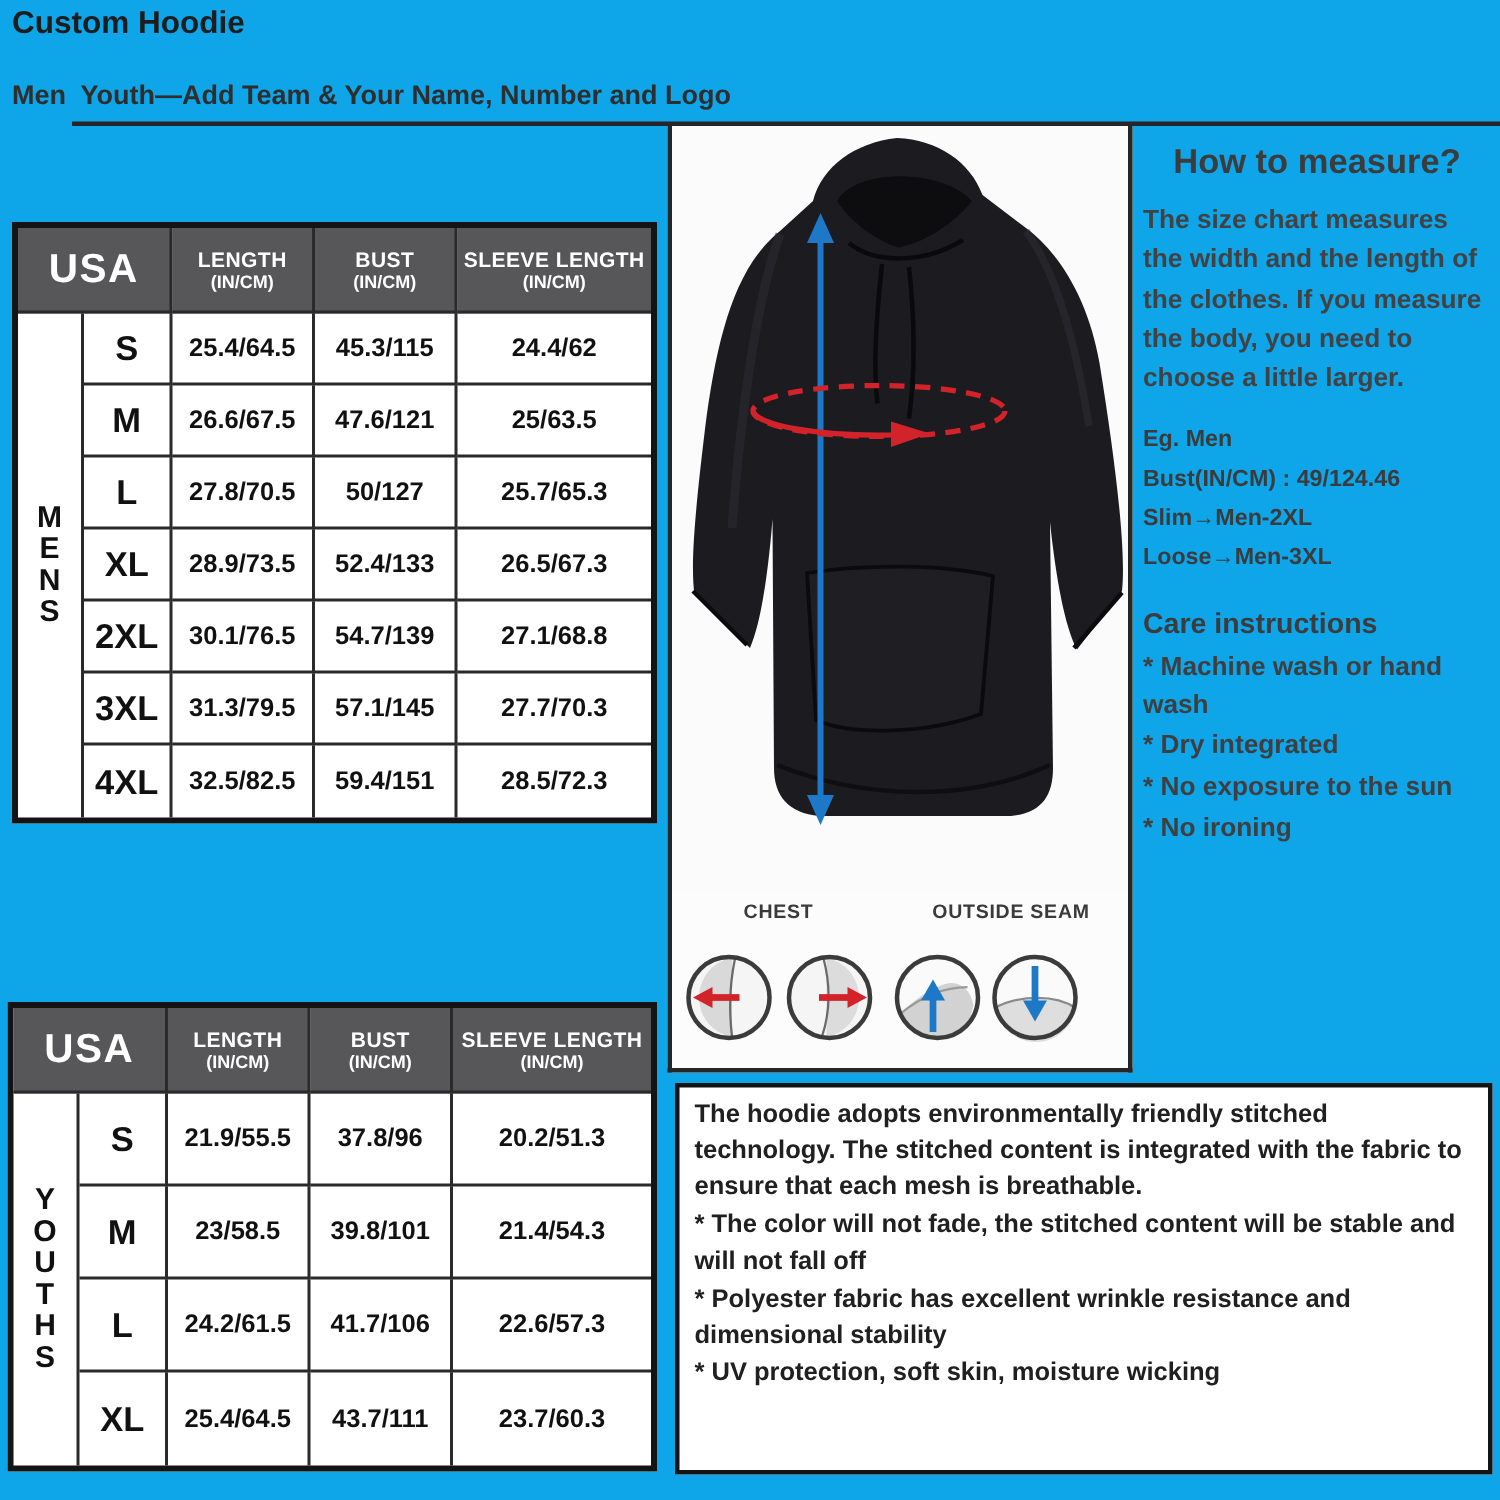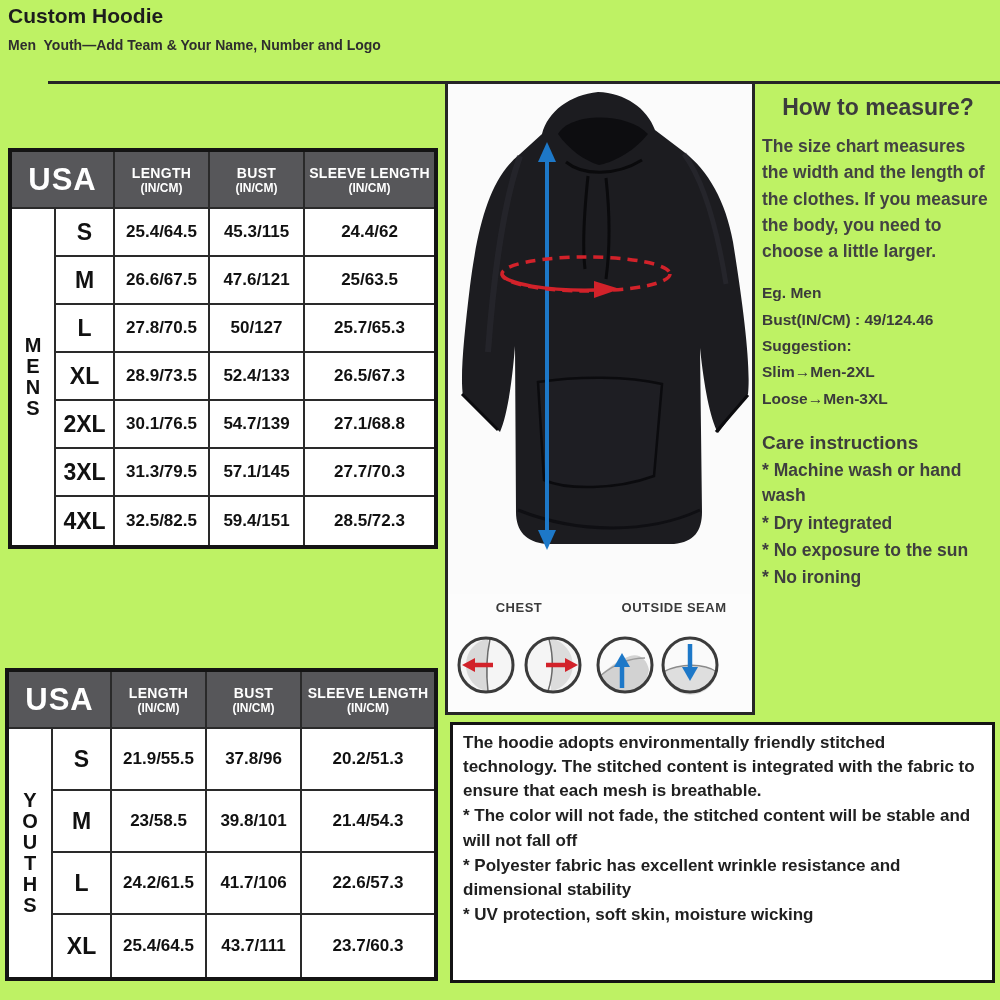--- a/index.html
+++ b/index.html
@@ -1,40 +1,40 @@
 <!DOCTYPE html>
 <html style="--accent-blue: #1d78c8; --accent-red: #d2222a; --table-header-bg: #57575a;"><head>
 <meta charset="utf-8">
 <style>
   html,body{margin:0;padding:0;background:#fff;}
   .canvas{
-    position:relative;width:1000px;height:1000px;background:#bef264;
+    position:relative;width:1000px;height:1000px;background:#0ea5e9;
     font-family:"Liberation Sans",sans-serif;color:#222;overflow:hidden;
   }
   
   .hdr{position:absolute;left:8px;top:4px;width:900px;}
   .hdr .title{font-size:21px;font-weight:700;color:#1d1d1d;}
-  .hdr .subtitle{font-size:14px;font-weight:600;color:#2e2e2e;margin-top:9px;white-space:pre-wrap;}
+  .hdr .subtitle{font-size:18px;font-weight:600;color:#2e2e2e;margin-top:25px;white-space:pre-wrap;}
   .rule-top{position:absolute;left:48px;top:81px;width:952px;height:3px;background:#262626;}
 
   
   .size-table{
     position:absolute;border:4px solid #141414;background:#fff;display:grid;
     grid-template-columns:44px 59px 95px 95px 1fr;box-sizing:border-box;
   }
   .size-table.mens{left:8px;top:148px;width:430px;}
   .size-table.youth{left:5px;top:668px;width:433px;}
   .st-cell{
     display:flex;align-items:center;justify-content:center;flex-direction:column;
     border-right:2px solid #2a2a2a;border-bottom:2px solid #2a2a2a;text-align:center;
   }
   .st-cell.no-r{border-right:none;}
   .st-cell.no-b{border-bottom:none;}
   .st-head{background:var(--table-header-bg,#57575a);color:#fff;}
-  .st-usa{grid-column:1 / 3;font-size:31px;font-weight:700;letter-spacing:1px;}
+  .st-usa{grid-column:1 / 3;font-size:27px;font-weight:700;letter-spacing:1px;}
   .st-head .lbl{font-size:14px;font-weight:700;letter-spacing:.3px;}
   .st-head .sub{font-size:12px;font-weight:700;}
   .st-group{
     grid-column:1;white-space:pre-line;font-size:20px;font-weight:700;color:#111;
     line-height:1.05;border-bottom:none;
   }
   .st-size{font-size:23px;font-weight:700;color:#111;}
   .st-val{font-size:17px;font-weight:700;color:#111;}
 
   
@@ -231,21 +231,20 @@
       </g>
     </svg>
   </div>
 
   <aside class="measure-panel">
     <h2>How to measure?</h2>
     <p class="measure-body">The size chart measures the width and the length of the clothes.  If you measure the body, you need to choose a little larger.</p>
     <div class="example">
       <div>Eg. Men</div>
       <div>Bust(IN/CM) : 49/124.46</div>
-      <div>Suggestion:</div>
       <div>Slim→Men-2XL</div>
       <div>Loose→Men-3XL</div>
     </div>
     <div class="care">
       <div class="care-title">Care instructions</div>
       <p>* Machine wash or hand wash</p>
       <p>* Dry integrated</p>
       <p>* No exposure to the sun</p>
       <p>* No ironing</p>
     </div>

